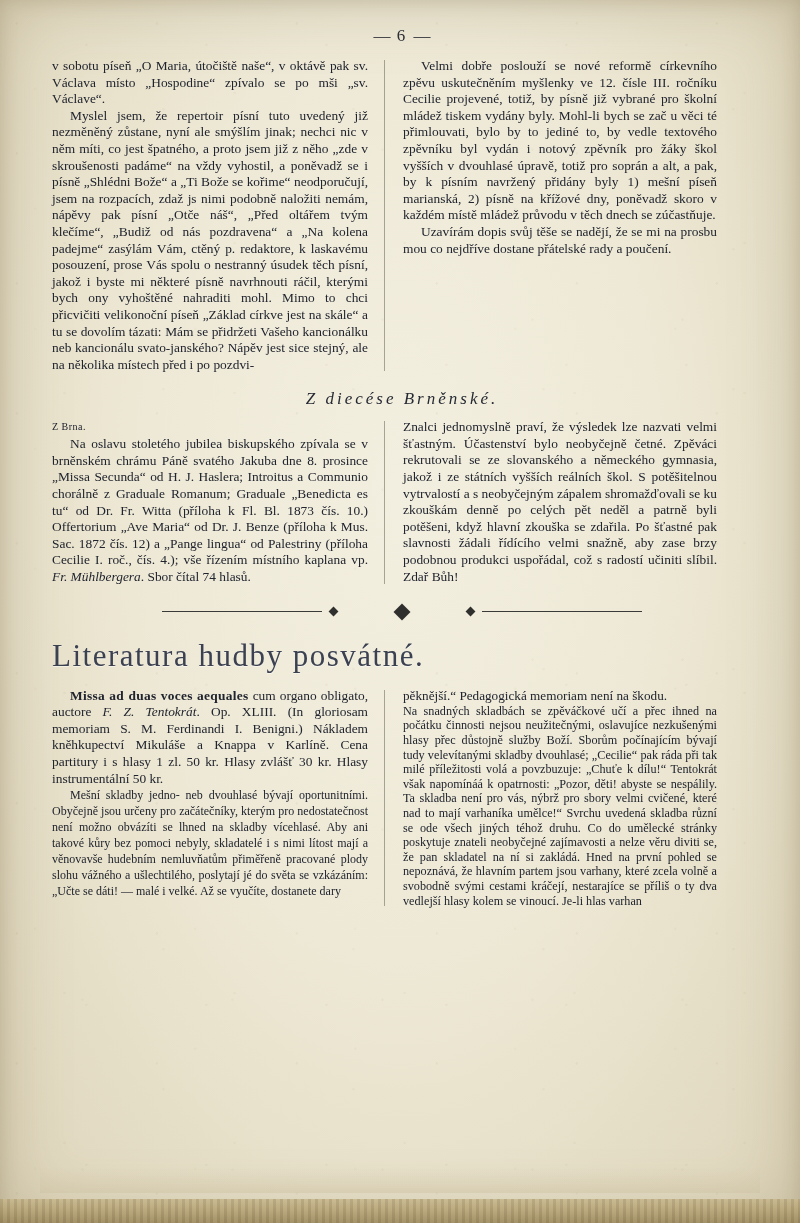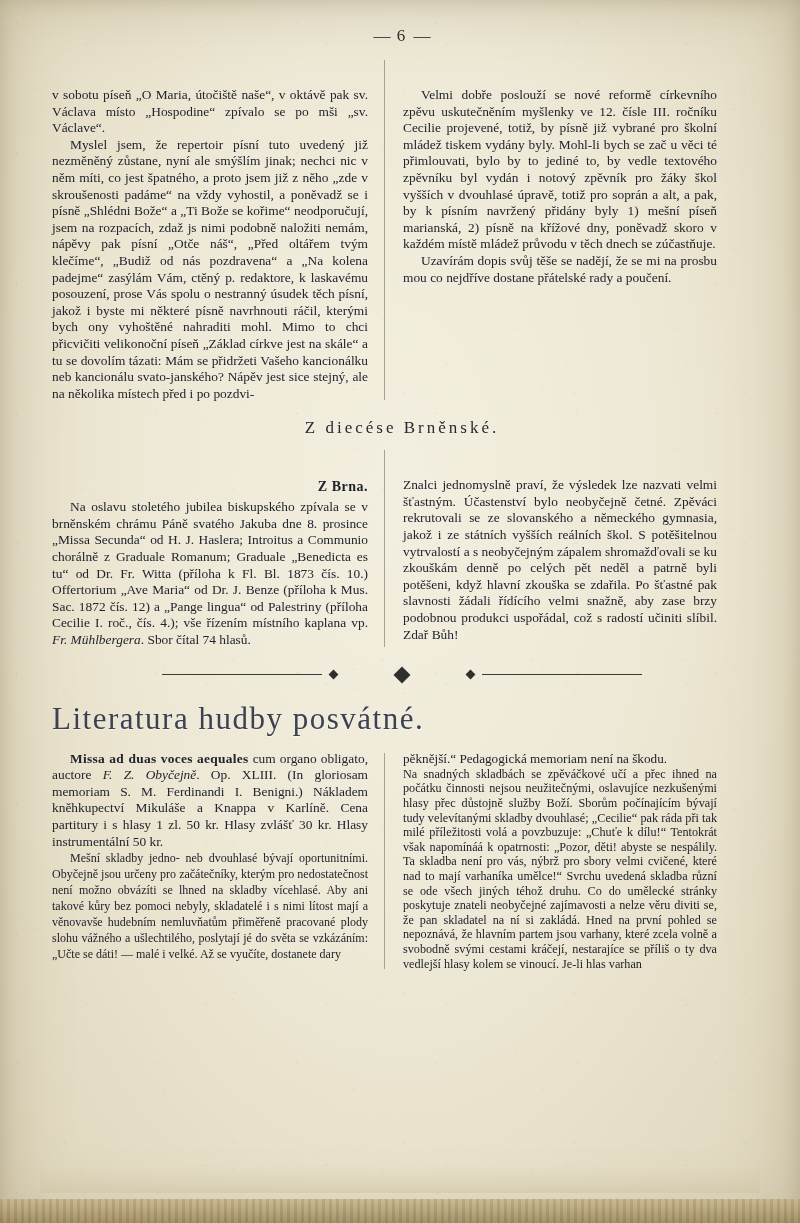--- a/index.html
+++ b/index.html
@@ -77,21 +77,20 @@
 
   
   .cols {
     display: flex;
     gap: 0;
     position: relative;
   }
   .col {
     width: 332px;
     box-sizing: border-box;
-    margin-top: 29px;
   }
   .col.left { padding-right: 16px; }
   .col.right { padding-left: 18px; }
   .rule-v {
     width: 1px;
     background: #8e8a79;
     margin: 2px 0 2px 0;
     opacity: .75;
   }
 
@@ -106,25 +105,26 @@
   p.ind { text-indent: 18px; }
   p + p { margin-top: 0; }
 
   .sec-title {
     text-align: center;
     font-size: 17px;
     letter-spacing: 3px;
     margin: 16px 0 10px 0;
     font-family: "Liberation Serif", serif;
     color: #262a33;
+    font-style: italic;
   }
   .sub-title {
-    text-align: right;
-    font-weight: bold;
-    font-size: 14px;
+    text-align: left;
+    font-weight: normal;
+    font-size: 10px;
     margin: 2px 0 4px 0;
     letter-spacing: .5px;
   }
   .sig {
     text-align: right;
     font-size: 13.2px;
     margin-top: 3px;
   }
   .it { font-style: italic; }
 
@@ -233,21 +233,21 @@
       <span class="d2 a"></span>
       <span class="d"></span>
       <span class="d2 b"></span>
       <span class="r"></span>
     </div>
 
     <div class="big-head">Literatura hudby posvátné.</div>
 
     <div class="lit-cols">
       <div class="lit-col left">
-        <p class="ind"><span class="lead">Missa ad duas voces aequales</span><span> cum organo obligato, auctore </span><span class="it">F. Z. Obyčejně</span><span>. Op. XLIII. (In gloriosam memoriam S. M. Ferdinandi I. Benigni.) Nákladem kněhkupectví Mikuláše a Knappa v Karlíně. Cena partitury i s hlasy 1 zl. 50 kr. Hlasy zvlášť 30 kr. Hlasy instrumentální 50 kr.</span></p>
+        <p class="ind"><span class="lead">Missa ad duas voces aequales</span><span> cum organo obligato, auctore </span><span class="it">F. Z. Tentokrát</span><span>. Op. XLIII. (In gloriosam memoriam S. M. Ferdinandi I. Benigni.) Nákladem kněhkupectví Mikuláše a Knappa v Karlíně. Cena partitury i s hlasy 1 zl. 50 kr. Hlasy zvlášť 30 kr. Hlasy instrumentální 50 kr.</span></p>
         <p class="ind small">Mešní skladby jedno- neb dvouhlasé bývají oportunitními. Obyčejně jsou určeny pro začátečníky, kterým pro nedostatečnost není možno obvázíti se lhned na skladby vícehlasé. Aby ani takové kůry bez pomoci nebyly, skladatelé i s nimi lítost mají a věnovavše hudebním nemluvňatům přiměřeně pracované plody slohu vážného a ušlechtilého, poslytají jé do světa se vzkázáním: „Učte se dáti! — malé i velké. Až se vyučíte, dostanete dary</p>
       </div>
       <div class="rule-v"></div>
       <div class="lit-col right">
         <p class="first">pěknější.“ Pedagogická memoriam není na škodu.</p>
         <p>Na snadných skladbách se zpěváčkové učí a přec ihned na počátku činnosti nejsou neužitečnými, oslavujíce nezkušenými hlasy přec důstojně služby Boží. Sborům počínajícím bývají tudy velevítanými skladby dvouhlasé; „Cecilie“ pak ráda při tak milé příležitosti volá a povzbuzuje: „Chuťe k dílu!“ Tentokrát však napomínáá k opatrnosti: „Pozor, děti! abyste se nespálily. Ta skladba není pro vás, nýbrž pro sbory velmi cvičené, které nad to mají varhaníka umělce!“ Svrchu uvedená skladba různí se ode všech jiných téhož druhu. Co do umělecké stránky poskytuje znateli neobyčejné zajímavosti a nelze věru diviti se, že pan skladatel na ní si zakládá. Hned na první pohled se nepoznává, že hlavním partem jsou varhany, které zcela volně a svobodně svými cestami kráčejí, nestarajíce se příliš o ty dva vedlejší hlasy kolem se vinoucí. Je-li hlas varhan</p>
       </div>
     </div>
 
   </div>

